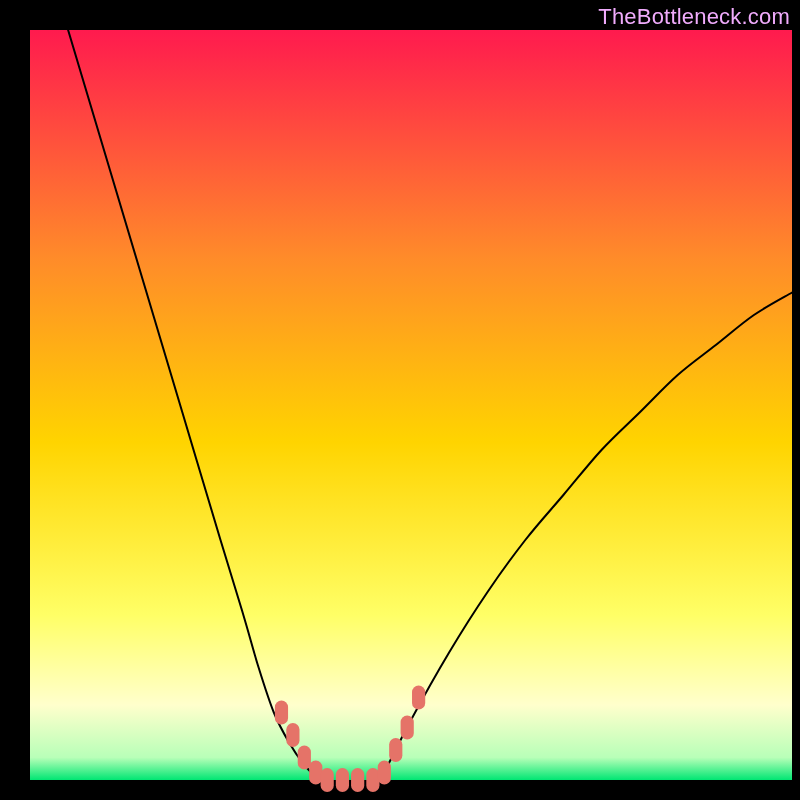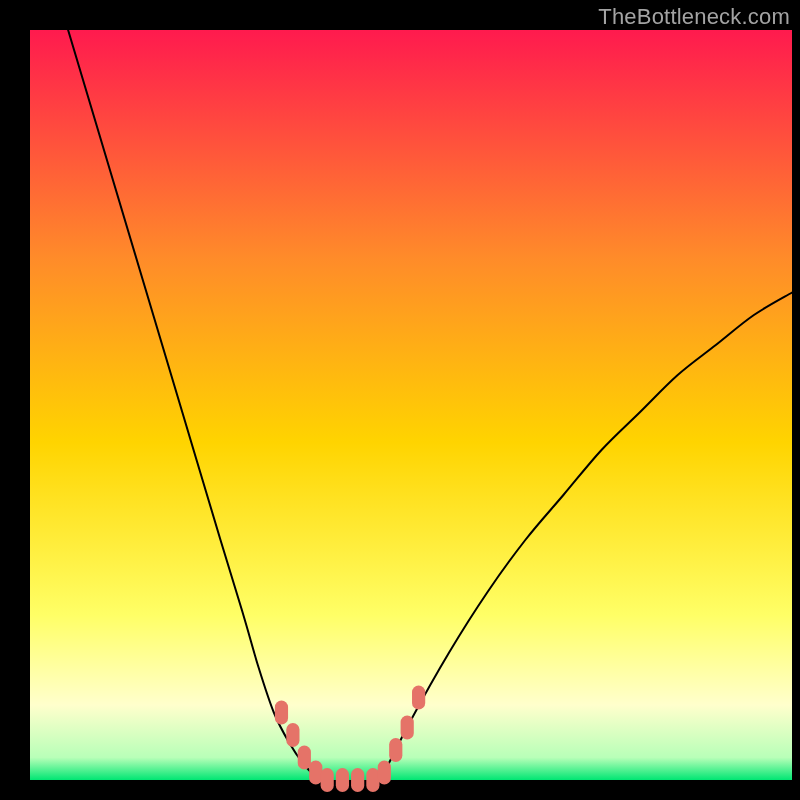--- a/index.html
+++ b/index.html
@@ -14,21 +14,21 @@
   .stage {
     position: relative;
     width: 800px;
     height: 800px;
     background: #000;
   }
   .watermark {
     position: absolute;
     top: 4px;
     right: 10px;
-    color: #a3a3a3;
+    color: #f0abfc;
     font-size: 22px;
     font-weight: 500;
     letter-spacing: 0.2px;
     z-index: 10;
   }
   svg {
     display: block;
   }
 </style>
 </head>

